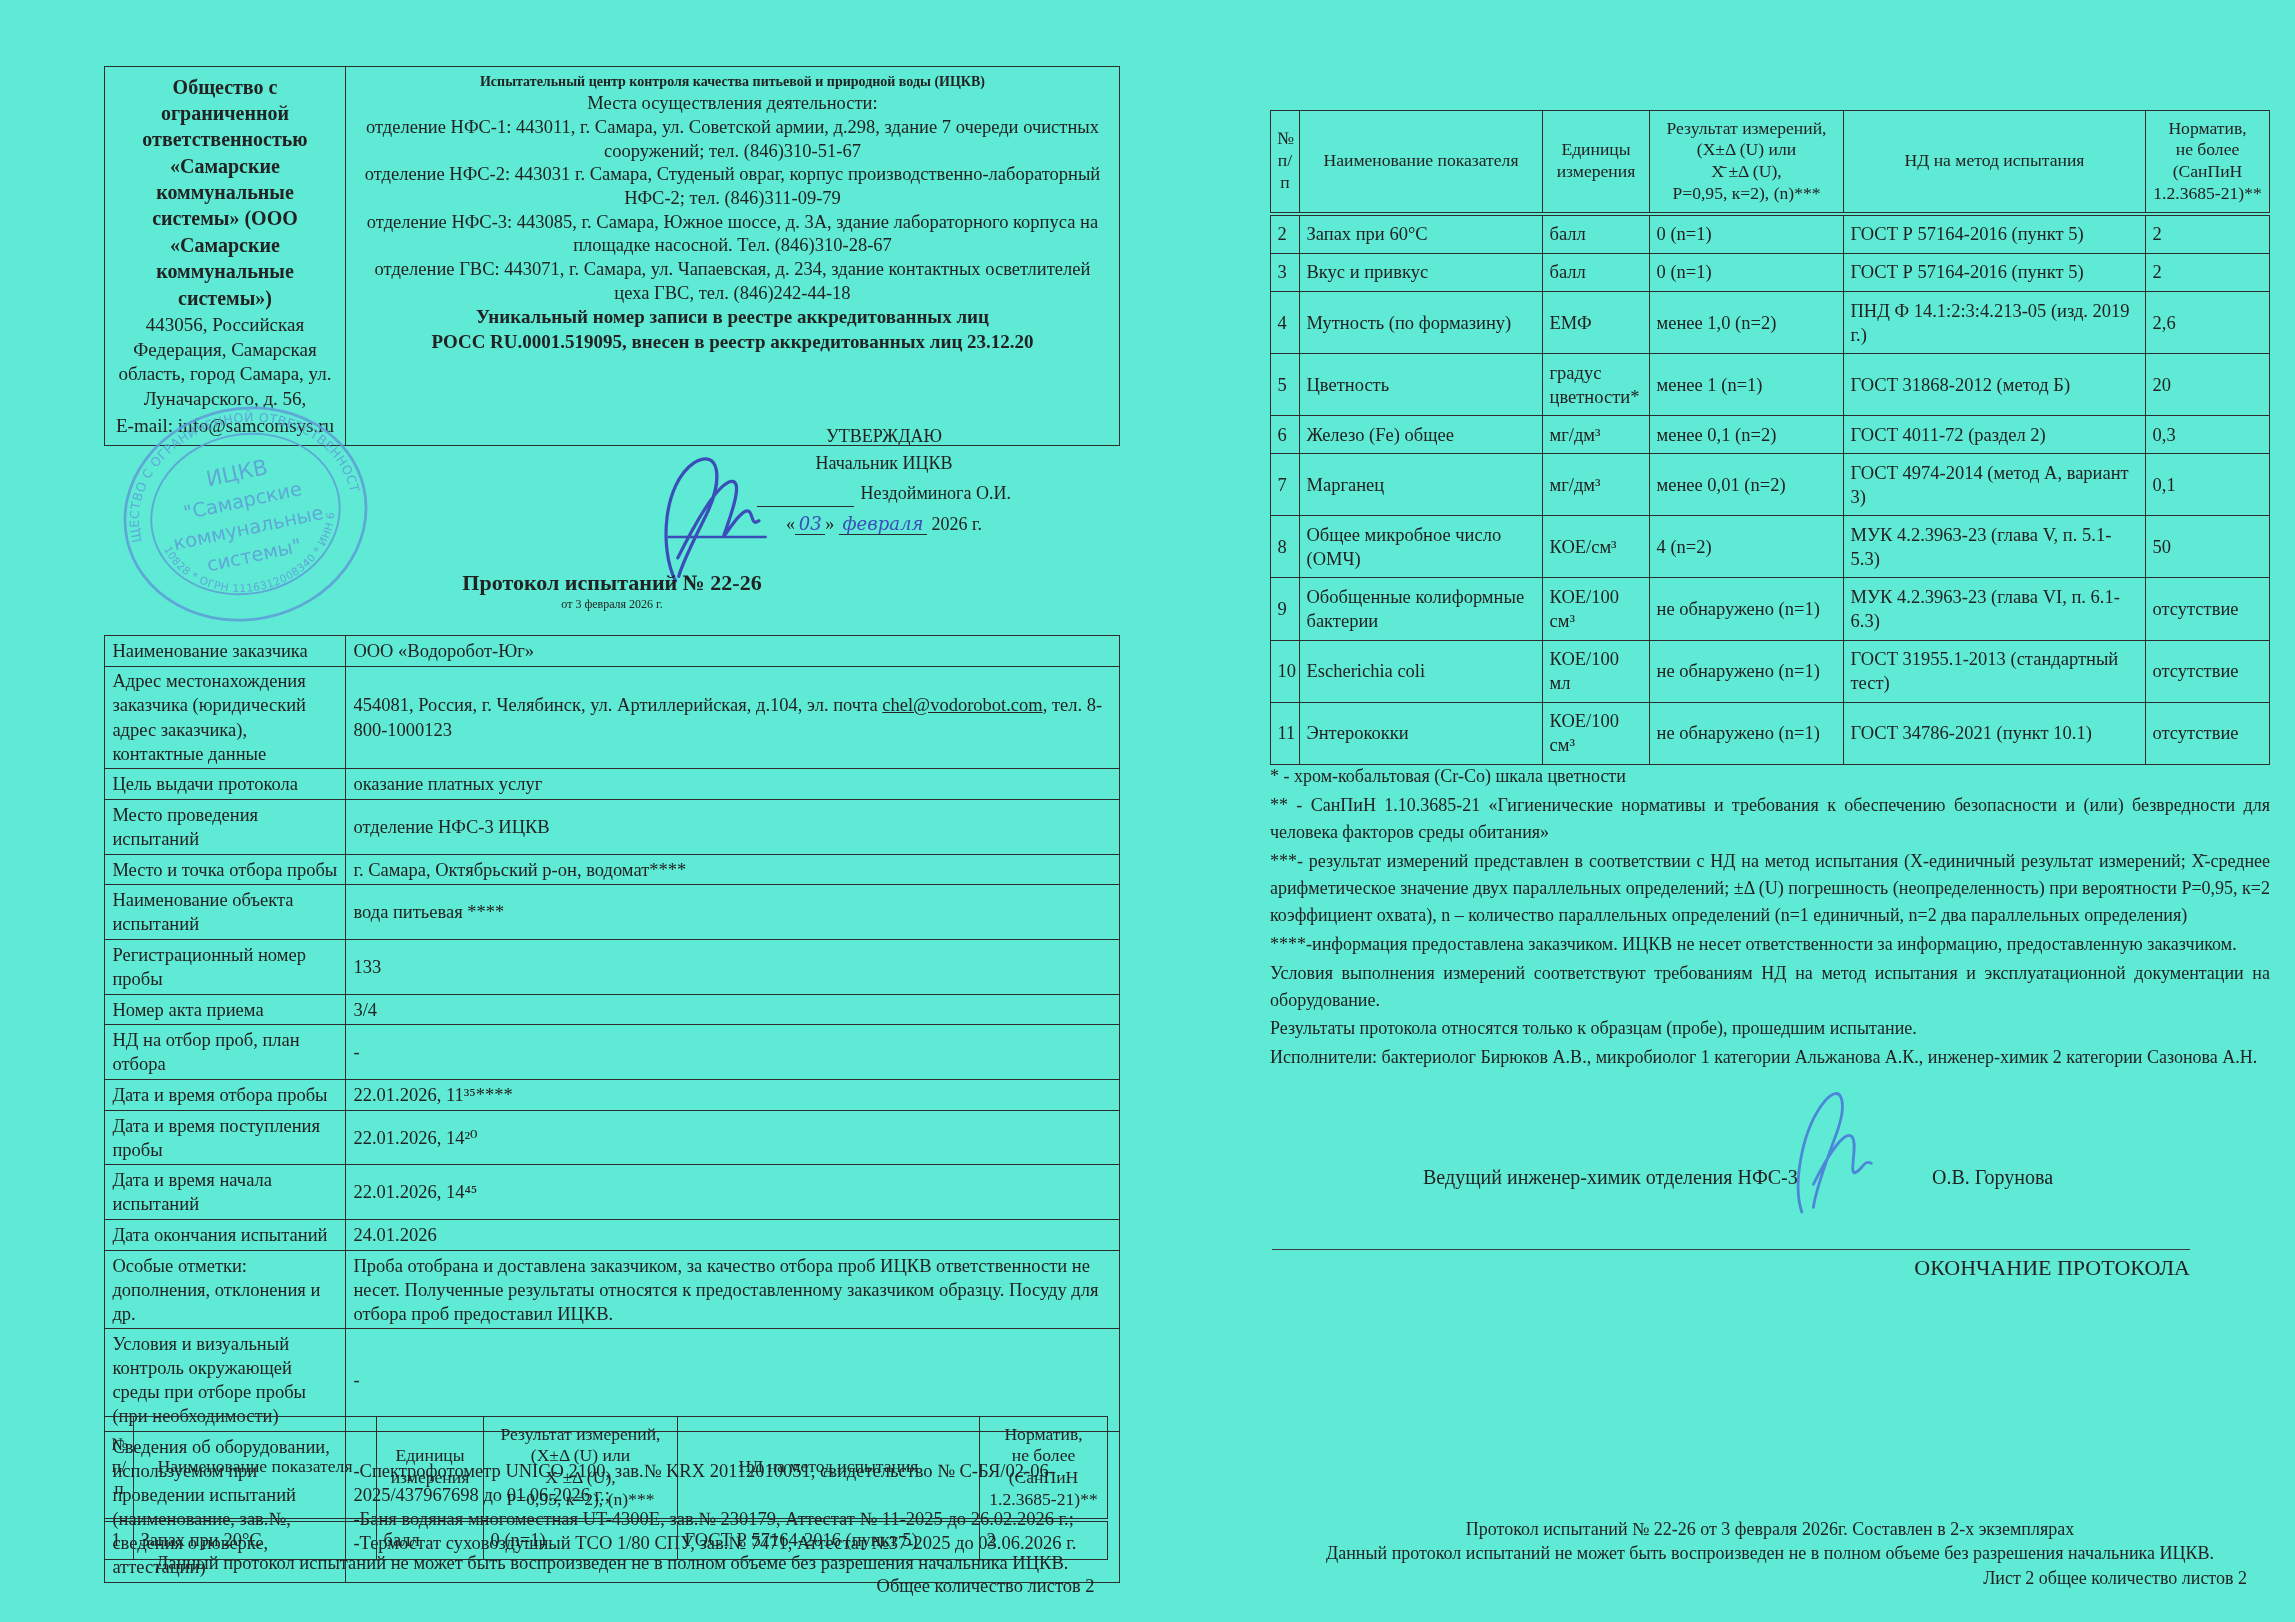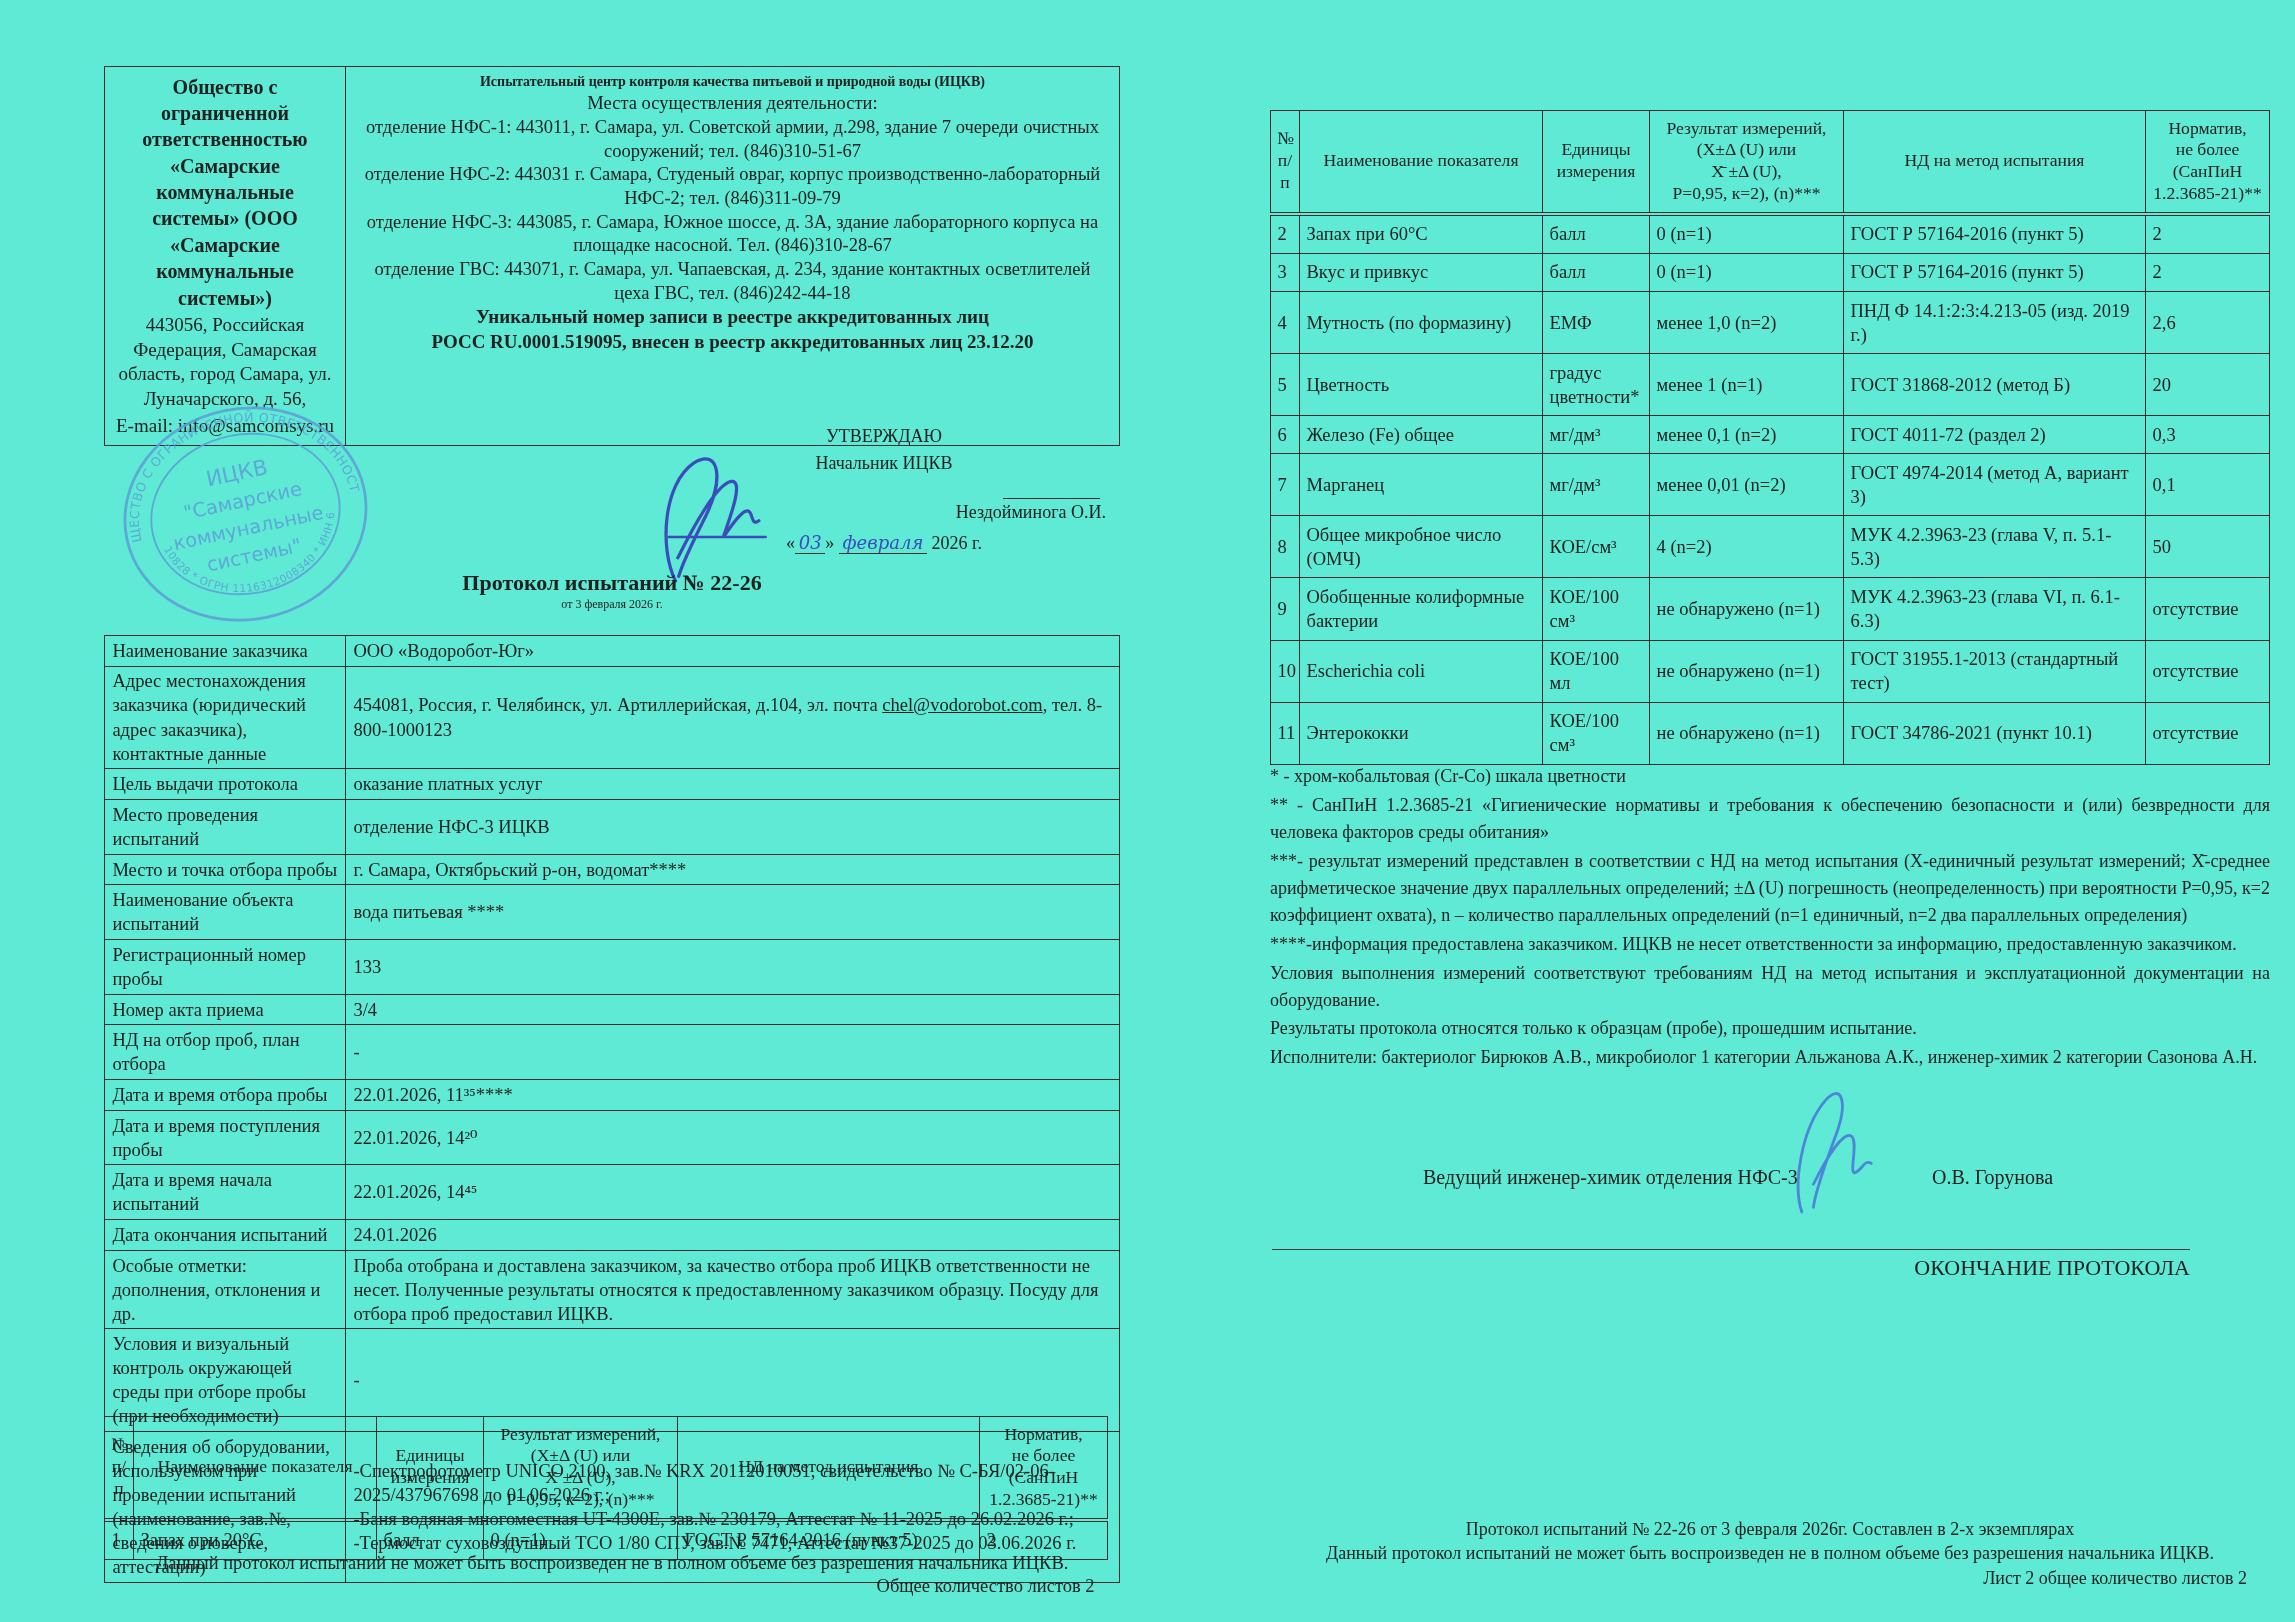--- a/index.html
+++ b/index.html
@@ -15,21 +15,21 @@
   .org-addr{font-size:19px;line-height:1.3;margin-top:1.9px;}
   .hdr-right{padding:5.6px 9.3px;text-align:center;font-size:18.5px;line-height:1.28;}
   .hdr-right .t{font-weight:bold;font-size:14px;margin-bottom:1.9px;}
   .hdr-right .acc{font-weight:bold;font-size:19px;}
   
   .stamp{position:absolute;left:116px;top:403px;width:259px;height:222px;transform:rotate(-12deg);opacity:.88;}
   
   .approval{position:absolute;left:662px;top:423px;width:444px;font-size:18px;line-height:1.5;}
   .approval .ap1{text-align:center;}
   .approval .ap2{text-align:center;}
-  .ap3{display:flex;justify-content:center;align-items:flex-end;margin-top:2.8px;flex-direction:column;}
+  .ap3{display:flex;justify-content:center;align-items:flex-end;margin-top:2.8px;}
   .uline{display:inline-block;width:97px;border-bottom:1.4px solid #2d2d2d;height:18.5px;margin-right:6.5px;}
   .ap4{text-align:center;margin-top:2.8px;}
   .hand{font-style:italic;color:#3b4db8;font-family:"DejaVu Serif",serif;border-bottom:1.4px solid #2d2d2d;padding:0 3.7px;}
   .apsig{position:absolute;left:-11.6px;top:18.5px;width:176px;height:153px;}
   
   .doc-title{position:absolute;left:104px;top:570px;width:1016px;text-align:center;}
   .doc-title .l1{font-weight:bold;font-size:22px;}
   .doc-title .l2{font-size:12px;margin-top:0.9px;}
   
   table{border-collapse:collapse;table-layout:fixed;}
@@ -352,21 +352,21 @@
         <td>КОЕ/100 см³</td>
         <td>не обнаружено (n=1)</td>
         <td>ГОСТ 34786-2021 (пункт 10.1)</td>
         <td>отсутствие</td>
       </tr>
     </tbody>
   </table>
 
   <div class="fns">
     <p>* - хром-кобальтовая (Cr-Co) шкала цветности</p>
-    <p>** - СанПиН 1.2.3685-21 «Гигиенические нормативы и требования к обеспечению безопасности и (или) безвредности для человека факторов среды обитания»</p>
+    <p>** - СанПиН 1.10.3685-21 «Гигиенические нормативы и требования к обеспечению безопасности и (или) безвредности для человека факторов среды обитания»</p>
     <p>***- результат измерений представлен в соответствии с НД на метод испытания (Х-единичный результат измерений; Х̄-среднее арифметическое значение двух параллельных определений; ±Δ (U) погрешность (неопределенность) при вероятности Р=0,95, к=2 коэффициент охвата), n – количество параллельных определений (n=1 единичный, n=2 два параллельных определения)</p>
     <p>****-информация предоставлена заказчиком. ИЦКВ не несет ответственности за информацию, предоставленную заказчиком.</p>
     <p>Условия выполнения измерений соответствуют требованиям НД на метод испытания и эксплуатационной документации на оборудование.</p>
     <p>Результаты протокола относятся только к образцам (пробе), прошедшим испытание.</p>
     <p>Исполнители: бактериолог Бирюков А.В., микробиолог 1 категории Альжанова А.К., инженер-химик 2 категории Сазонова А.Н.</p>
   </div>
 
   <div class="sigrow">
     <span class="sigrole">Ведущий инженер-химик отделения НФС-3</span>
     <svg class="gsig" viewBox="0 0 300 330">

